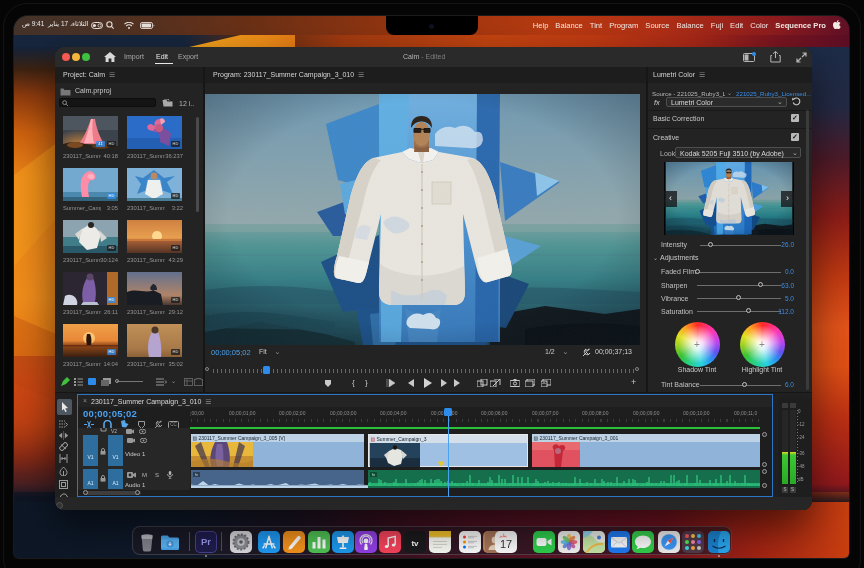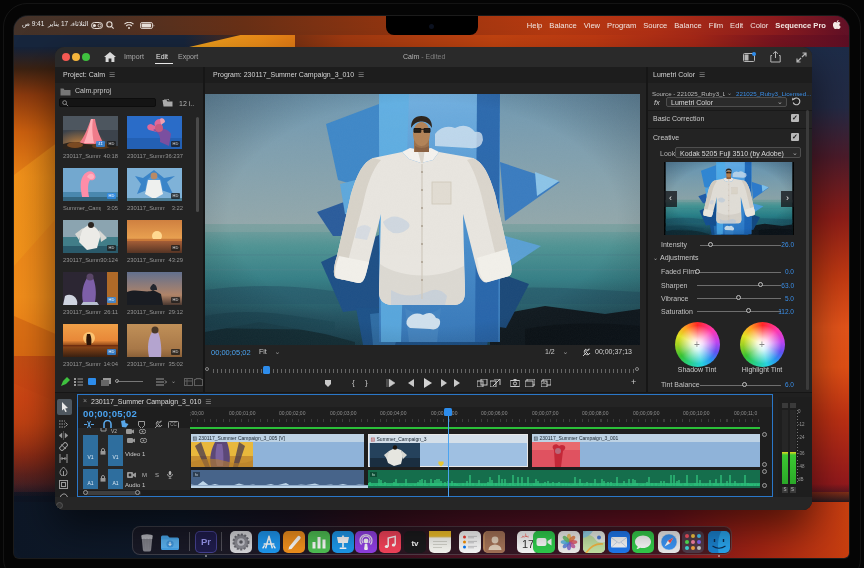--- a/index.html
+++ b/index.html
@@ -93,25 +93,25 @@
         <circle cx="5" cy="6" r="1" fill="#e8e0da"></circle>
       </svg>
     <svg class="abs" style="left:126px;top:5.5px;" width="15" height="7" viewBox="0 0 15 7">
         <rect x="0.5" y="0.5" width="12" height="6" rx="1.6" fill="none" stroke="#e8e0da" stroke-width="0.9"></rect>
         <rect x="1.6" y="1.6" width="9.5" height="3.8" rx="0.8" fill="#e8e0da"></rect>
         <path d="M13.6 2.4 v2.2 a1.2 1.2 0 0 0 0 -2.2" fill="#e8e0da"></path>
       </svg>
     <div id="mb-menus">
       <span>Help</span>
         <span>Balance</span>
-        <span>View</span>
+        <span>Tint</span>
         <span>Program</span>
         <span>Source</span>
         <span>Balance</span>
-        <span>Film</span>
+        <span>Fuji</span>
         <span>Edit</span>
         <span>Color</span>
         <b>Sequence Pro</b>
         <svg width="8" height="9" viewBox="0 0 8 9" style="margin-top:-1px;">
           <path d="M6.4 4.8 c0 -1.2 1 -1.8 1.05 -1.85 c-0.55 -0.85 -1.45 -0.95 -1.75 -0.97 c-0.75 -0.07 -1.45 0.44 -1.83 0.44 c-0.38 0 -0.96 -0.43 -1.58 -0.42 c-0.8 0.01 -1.56 0.47 -1.97 1.2 c-0.85 1.47 -0.22 3.64 0.6 4.83 c0.4 0.58 0.88 1.24 1.5 1.21 c0.6 -0.02 0.83 -0.39 1.56 -0.39 c0.72 0 0.93 0.39 1.57 0.38 c0.65 -0.01 1.06 -0.59 1.46 -1.18 c0.46 -0.67 0.65 -1.33 0.66 -1.36 c-0.01 -0.01 -1.26 -0.49 -1.27 -1.89 Z M5.2 1.16 c0.33 -0.4 0.55 -0.95 0.49 -1.16 c-0.47 0.02 -1.05 0.32 -1.39 0.72 c-0.3 0.35 -0.57 0.92 -0.5 1.46 c0.53 0.04 1.06 -0.27 1.4 -1.02 Z" fill="#f3e9e4"></path>
         </svg>
     </div>
   </div>
   <div id="notch"></div>
   <div id="dock">
@@ -193,21 +193,21 @@
           <path d="M9 10.4 h9 M9 11.8 h6" stroke="#c8c8cc" stroke-width="0.9"></path>
           <circle cx="5.5" cy="16" r="1.5" fill="#007aff"></circle>
           <path d="M9 15.4 h9 M9 16.8 h6" stroke="#c8c8cc" stroke-width="0.9"></path>
         </svg></div>
       <div class="dk" style="left:350px;"><svg width="22" height="22" viewBox="0 0 22 22">
           <rect width="22" height="22" rx="5" fill="#c08b60"></rect>
           <rect x="2" width="20" height="22" rx="4" fill="#a9765a"></rect>
           <circle cx="12" cy="9" r="3.4" fill="#e8d5c0"></circle>
           <path d="M5.5 19 a6.5 5.5 0 0 1 13 0 Z" fill="#e8d5c0"></path>
         </svg></div>
-      <div class="dk" style="left:362px;margin-left:22px;"><svg width="22" height="22" viewBox="0 0 22 22">
+      <div class="dk" style="left:362px;"><svg width="22" height="22" viewBox="0 0 22 22">
           <rect width="22" height="22" rx="5" fill="#fff"></rect>
           <text x="4" y="6" font-family="Liberation Sans" font-size="4.5" fill="#fa3b30">يناير</text>
           <text x="11" y="17" text-anchor="middle" font-family="Liberation Sans" font-size="11" fill="#333">17</text>
         </svg></div>
       <div class="dk" style="left:400px;"><svg width="22" height="22" viewBox="0 0 22 22">
           <rect width="22" height="22" rx="5" fill="#30d14e"></rect>
           <rect x="3.5" y="7" width="10" height="8" rx="2" fill="#fff"></rect>
           <path d="M14.5 10 l4 -2.5 v7 l-4 -2.5 Z" fill="#fff"></path>
         </svg></div>
       <div class="dk" style="left:425px;"><svg width="22" height="22" viewBox="0 0 22 22">

